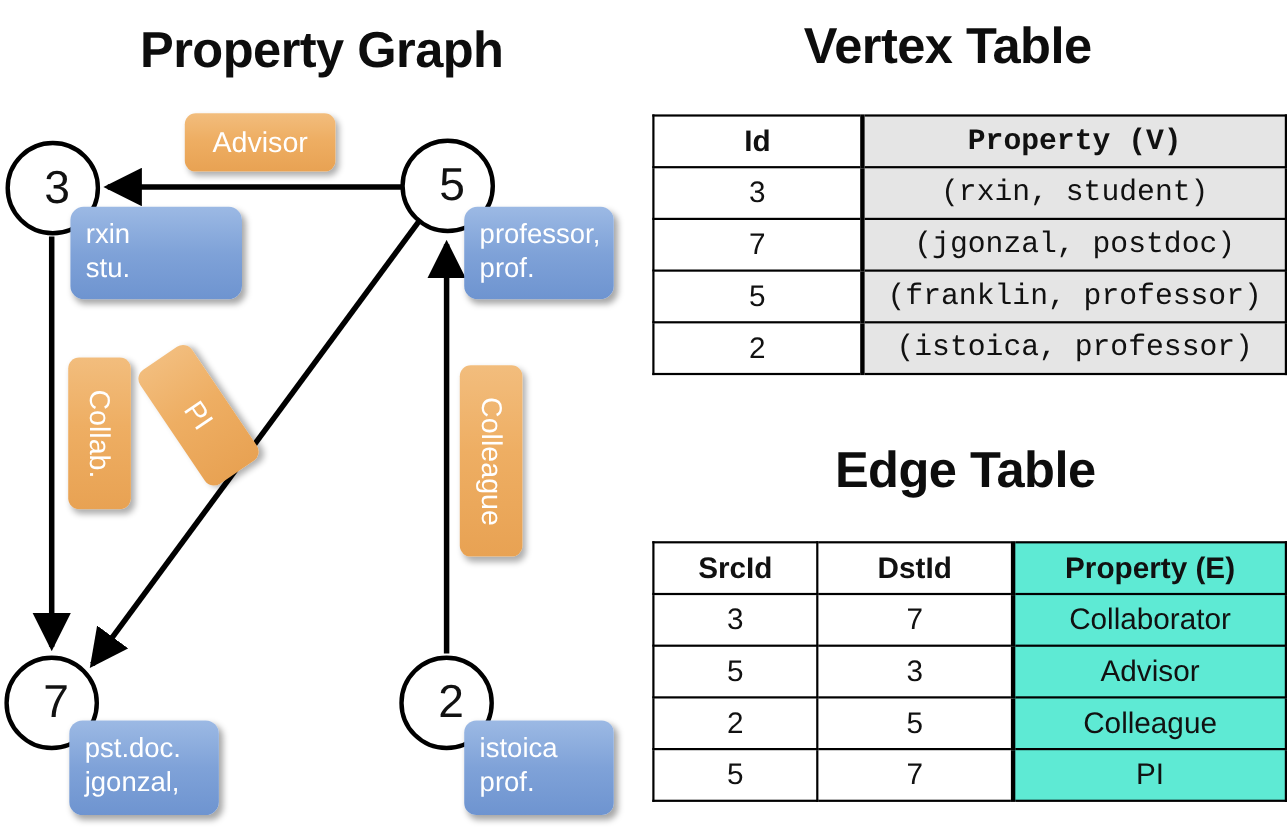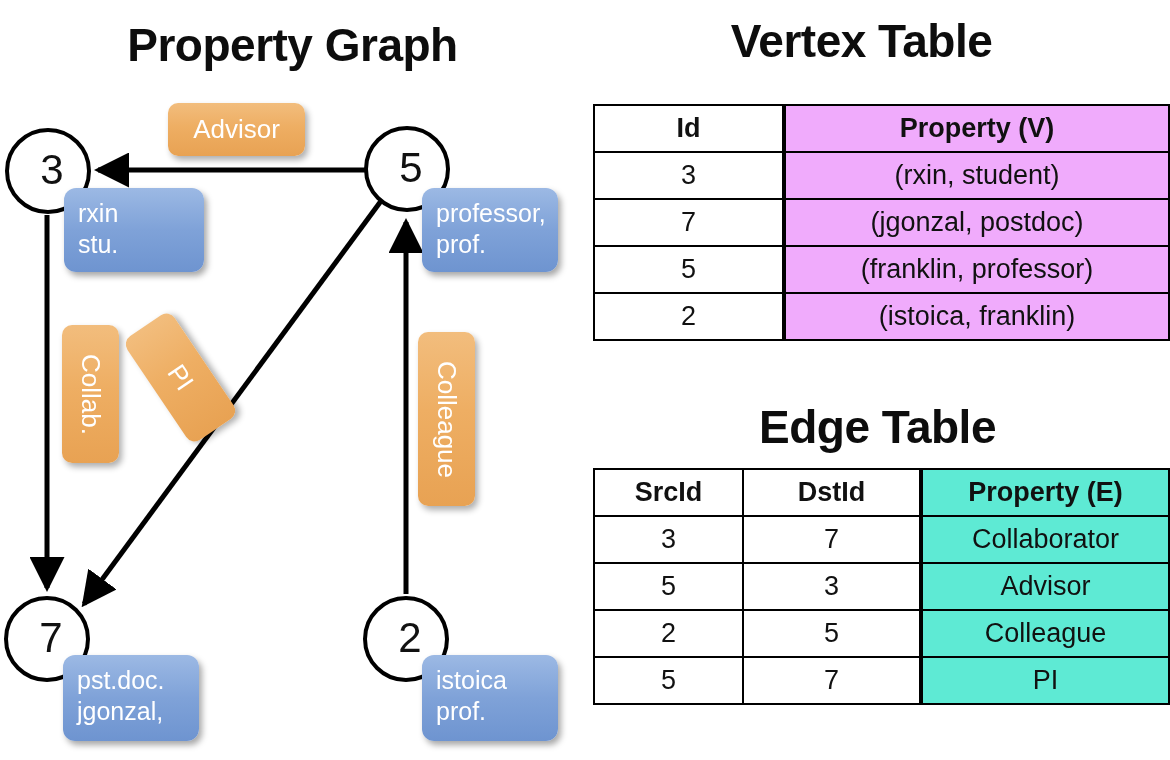--- a/index.html
+++ b/index.html
@@ -77,24 +77,24 @@
     background: linear-gradient(to bottom, #9cb9e4 0%, #7fa2d8 50%, #6e94d0 100%);
     box-shadow: 3px 4px 6px rgba(0,0,0,0.35);
     color: #ffffff;
     font-size: 25px;
     font-weight: 300;
     line-height: 1.22;
     padding: 10px 0 0 14px;
     box-sizing: border-box;
     z-index: 5;
   }
-  #prop-rxin     { left: 64px;  top: 188px; width: 140px; height: 84px; }
+  #prop-rxin     { left: 64px;  top: 188px; width: 156px; height: 84px; }
   #prop-franklin { left: 422px; top: 188px; width: 136px; height: 84px; }
   #prop-jgonzal  { left: 63px;  top: 655px; width: 136px; height: 86px; }
-  #prop-istoica  { left: 422px; top: 655px; width: 136px; height: 86px; }
+  #prop-istoica  { left: 422px; top: 655px; width: 136px; height: 86px; border-radius: 11px; }
 
   
   .edge-label {
     position: absolute;
     border-radius: 10px;
     background: linear-gradient(to bottom, #f2bd7d 0%, #eeae63 45%, #e8a253 100%);
     box-shadow: 3px 4px 6px rgba(0,0,0,0.32);
     color: #ffffff;
     font-size: 26px;
     font-weight: 300;
@@ -144,23 +144,23 @@
     box-sizing: border-box;
     margin-top: 42px;
   }
   .data-table th {
     font-weight: bold;
     font-size: 27px;
   }
 
   #vertex-table { left: 593px; top: 104px; width: 575px; }
   #vertex-table .col-id   { width: 190px; }
-  #vertex-table .col-prop { width: 385px; background: #f0abfc; border-left-width: 4px; }
-
-  #edge-table { left: 593px; top: 468px; width: 575px; }
+  #vertex-table .col-prop { width: 385px; background: #e5e5e5; border-left-width: 4px; font-family: Liberation Mono, monospace; }
+
+  #edge-table { left: 593px; top: 492px; width: 575px; }
   #edge-table .col-src  { width: 149px; }
   #edge-table .col-dst  { width: 178px; }
   #edge-table .col-eprop{ width: 248px; background: #5eead4; border-left-width: 4px; }
 </style>
 </head>
 <body>
 
 <div class="section-title" id="title-property-graph">Property Graph</div>
 
 <div class="section-title" id="title-vertex-table">Vertex Table</div>
@@ -244,21 +244,21 @@
     <tr>
       <td class="col-id">7</td>
       <td class="col-prop">(jgonzal, postdoc)</td>
     </tr>
     <tr>
       <td class="col-id">5</td>
       <td class="col-prop">(franklin, professor)</td>
     </tr>
     <tr>
       <td class="col-id">2</td>
-      <td class="col-prop">(istoica, franklin)</td>
+      <td class="col-prop">(istoica, professor)</td>
     </tr>
   </tbody>
 </table>
 
 <table class="data-table" id="edge-table">
   <thead>
     <tr>
       <th class="col-src">SrcId</th>
       <th class="col-dst">DstId</th>
       <th class="col-eprop">Property (E)</th>

